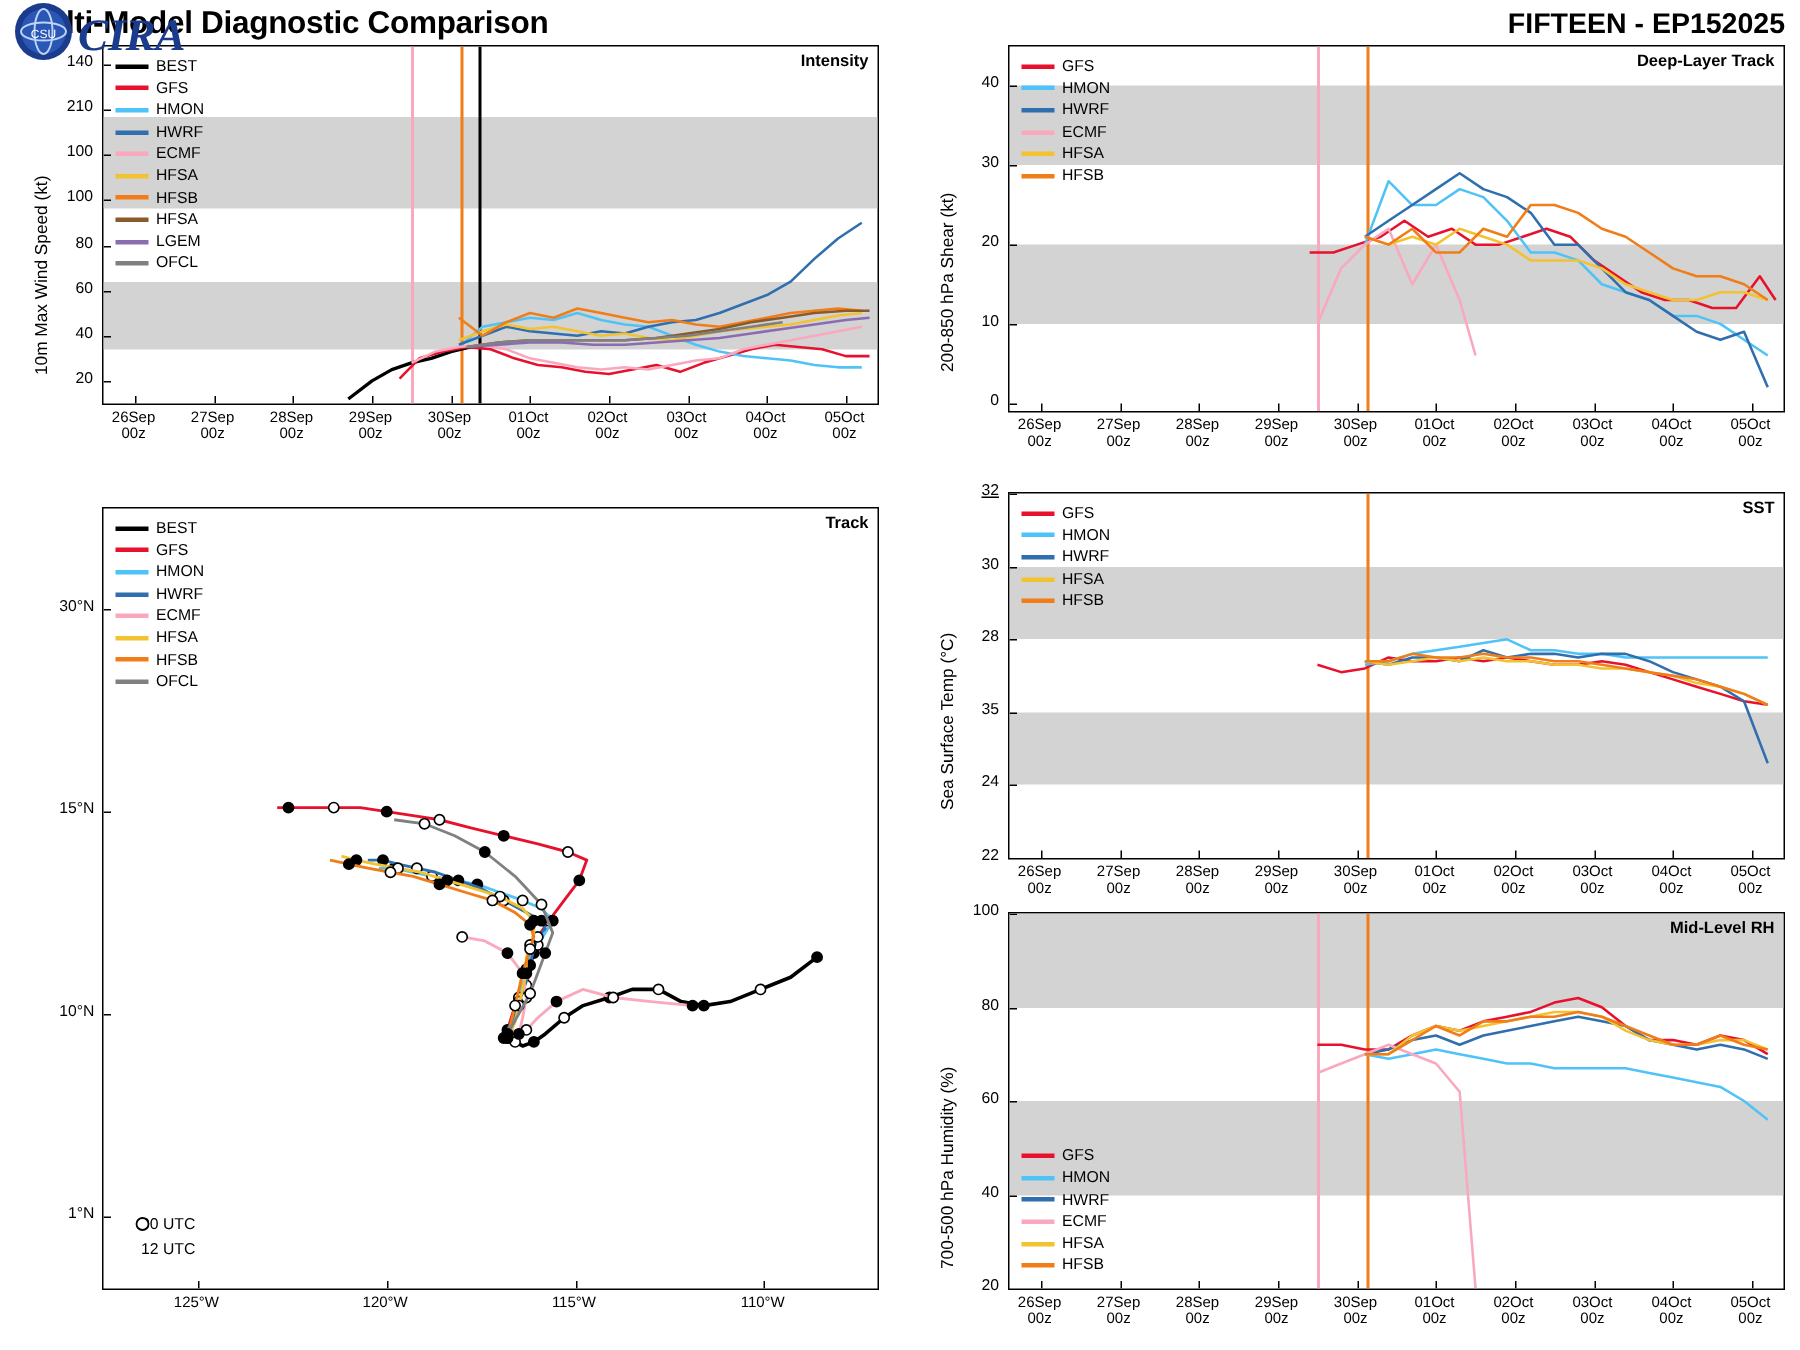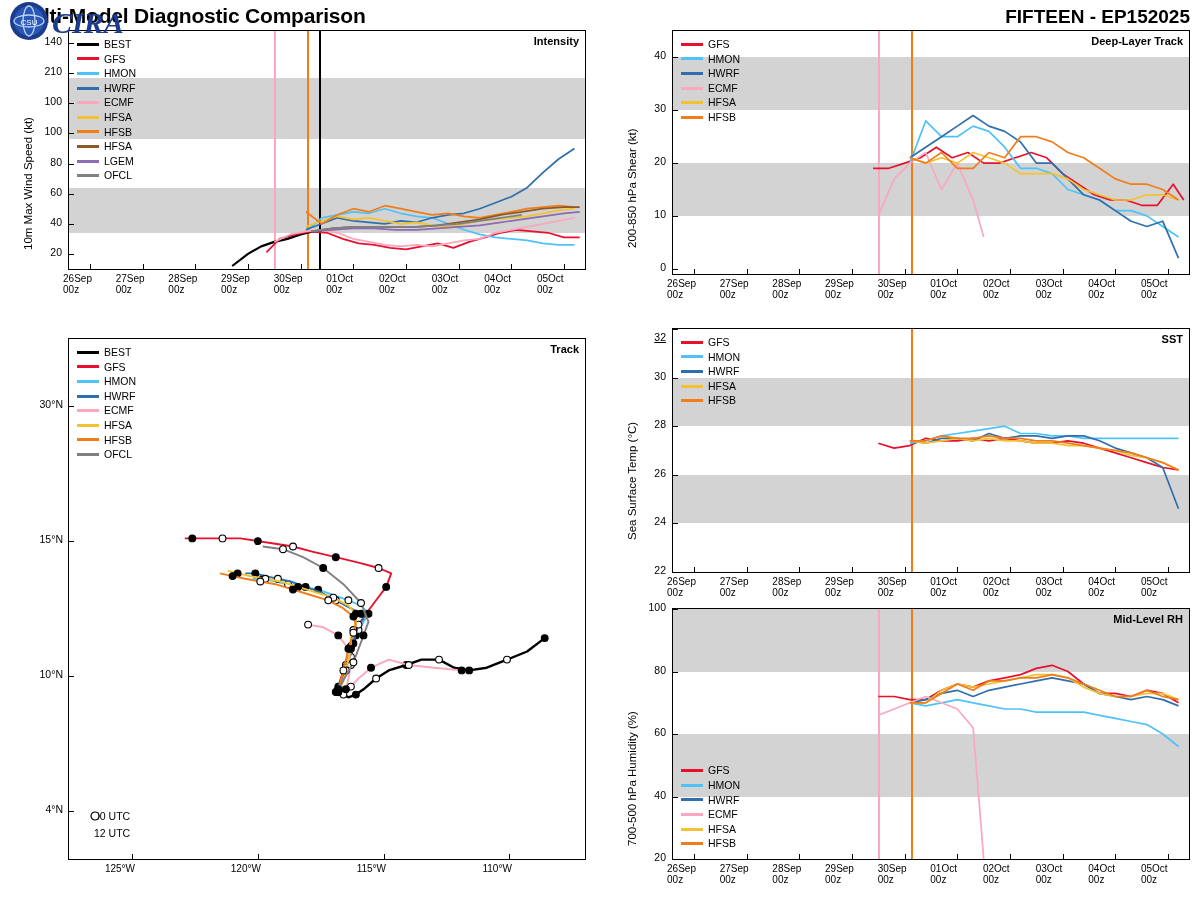--- a/index.html
+++ b/index.html
@@ -11,21 +11,21 @@
 
   .panel{position:absolute;border:1px solid #000;background:#fff;box-sizing:border-box;}
   .panel-title{position:absolute;right:6px;top:4px;font-size:11px;font-weight:bold;z-index:6;}
   .plot{position:absolute;left:0;top:0;right:0;bottom:0;overflow:hidden;}
   .band{position:absolute;left:0;right:0;background:#d3d3d3;}
   .vline{position:absolute;top:0;bottom:0;width:2px;}
 
   .ylabel{position:absolute;font-size:11px;transform-origin:0 0;transform:rotate(-90deg);white-space:nowrap;}
   .ytick{position:absolute;font-size:10.5px;text-align:right;white-space:nowrap;}
   .ytickmark{position:absolute;height:1px;background:#000;width:5px;left:0;}
-  .xtick{position:absolute;font-size:10px;text-align:left;white-space:nowrap;line-height:11px;}
+  .xtick{position:absolute;font-size:10px;text-align:center;white-space:nowrap;line-height:11px;}
   .xtickmark{position:absolute;width:1px;background:#000;height:5px;}
 
   .legend{position:absolute;font-size:10.5px;line-height:14.6px;z-index:7;}
   .legend .row{display:flex;align-items:center;height:14.6px;}
   .legend .sw{display:inline-block;width:22px;height:3px;margin-right:5px;}
   .legend .lb{white-space:nowrap;}
 
   svg{position:absolute;left:0;top:0;overflow:visible;}
 
   .logo{position:absolute;left:8px;bottom:4px;width:130px;height:42px;}
@@ -481,24 +481,24 @@
     <div class="xtick" style="left: 772.367px; top: 278px; width: 52px;">28Sep<br>00z</div>
     <div class="xtick" style="left: 825.02px; top: 278px; width: 52px;">29Sep<br>00z</div>
     <div class="xtick" style="left: 877.673px; top: 278px; width: 52px;">30Sep<br>00z</div>
     <div class="xtick" style="left: 930.327px; top: 278px; width: 52px;">01Oct<br>00z</div>
     <div class="xtick" style="left: 982.98px; top: 278px; width: 52px;">02Oct<br>00z</div>
     <div class="xtick" style="left: 1035.63px; top: 278px; width: 52px;">03Oct<br>00z</div>
     <div class="xtick" style="left: 1088.29px; top: 278px; width: 52px;">04Oct<br>00z</div>
     <div class="xtick" style="left: 1140.94px; top: 278px; width: 52px;">05Oct<br>00z</div>
     <div class="ytick" style="left: 632px; top: 564px; width: 34px;">22</div>
     <div class="ytick" style="left: 632px; top: 515.4px; width: 34px;">24</div>
-    <div class="ytick" style="left: 632px; top: 466.8px; width: 34px;">26</div>
+    <div class="ytick" style="left: 632px; top: 466.8px; width: 34px;">35</div>
     <div class="ytick" style="left: 632px; top: 418.2px; width: 34px;">28</div>
     <div class="ytick" style="left: 632px; top: 369.6px; width: 34px;">30</div>
-    <div class="ytick" style="left: 632px; top: 331px; width: 34px; text-decoration: underline;">32</div>
+    <div class="ytick" style="left: 632px; top: 321px; width: 34px; text-decoration: underline;">32</div>
     <div class="xtick" style="left: 667.061px; top: 576px; width: 52px;">26Sep<br>00z</div>
     <div class="xtick" style="left: 719.714px; top: 576px; width: 52px;">27Sep<br>00z</div>
     <div class="xtick" style="left: 772.367px; top: 576px; width: 52px;">28Sep<br>00z</div>
     <div class="xtick" style="left: 825.02px; top: 576px; width: 52px;">29Sep<br>00z</div>
     <div class="xtick" style="left: 877.673px; top: 576px; width: 52px;">30Sep<br>00z</div>
     <div class="xtick" style="left: 930.327px; top: 576px; width: 52px;">01Oct<br>00z</div>
     <div class="xtick" style="left: 982.98px; top: 576px; width: 52px;">02Oct<br>00z</div>
     <div class="xtick" style="left: 1035.63px; top: 576px; width: 52px;">03Oct<br>00z</div>
     <div class="xtick" style="left: 1088.29px; top: 576px; width: 52px;">04Oct<br>00z</div>
     <div class="xtick" style="left: 1140.94px; top: 576px; width: 52px;">05Oct<br>00z</div>
@@ -510,21 +510,21 @@
     <div class="xtick" style="left: 667.061px; top: 863px; width: 52px;">26Sep<br>00z</div>
     <div class="xtick" style="left: 719.714px; top: 863px; width: 52px;">27Sep<br>00z</div>
     <div class="xtick" style="left: 772.367px; top: 863px; width: 52px;">28Sep<br>00z</div>
     <div class="xtick" style="left: 825.02px; top: 863px; width: 52px;">29Sep<br>00z</div>
     <div class="xtick" style="left: 877.673px; top: 863px; width: 52px;">30Sep<br>00z</div>
     <div class="xtick" style="left: 930.327px; top: 863px; width: 52px;">01Oct<br>00z</div>
     <div class="xtick" style="left: 982.98px; top: 863px; width: 52px;">02Oct<br>00z</div>
     <div class="xtick" style="left: 1035.63px; top: 863px; width: 52px;">03Oct<br>00z</div>
     <div class="xtick" style="left: 1088.29px; top: 863px; width: 52px;">04Oct<br>00z</div>
     <div class="xtick" style="left: 1140.94px; top: 863px; width: 52px;">05Oct<br>00z</div>
-    <div class="ytick" style="left: 23px; top: 802.503px; width: 40px;">4°N</div>
+    <div class="ytick" style="left: 23px; top: 802.503px; width: 40px;">1°N</div>
     <div class="ytick" style="left: 23px; top: 667.788px; width: 40px;">10°N</div>
     <div class="ytick" style="left: 23px; top: 533.073px; width: 40px;">15°N</div>
     <div class="ytick" style="left: 23px; top: 398.358px; width: 40px;">30°N</div>
     <div class="xtick" style="left: 104.927px; top: 863px; width: 52px;">125°W</div>
     <div class="xtick" style="left: 230.78px; top: 863px; width: 52px;">120°W</div>
     <div class="xtick" style="left: 356.634px; top: 863px; width: 52px;">115°W</div>
     <div class="xtick" style="left: 482.488px; top: 863px; width: 52px;">110°W</div>
   </div>
 
 </body></html>

